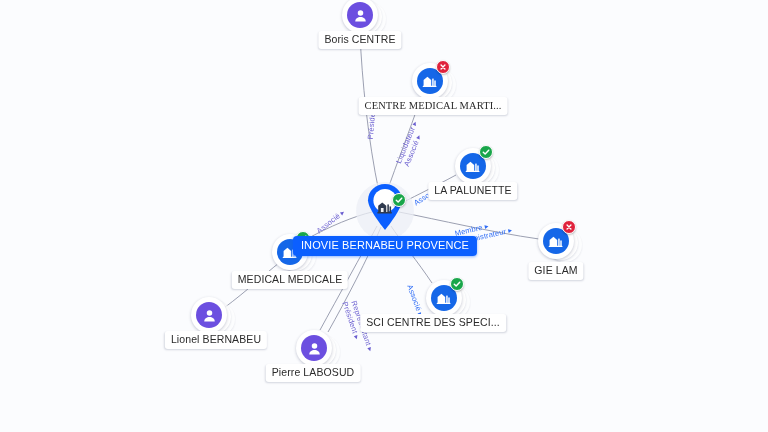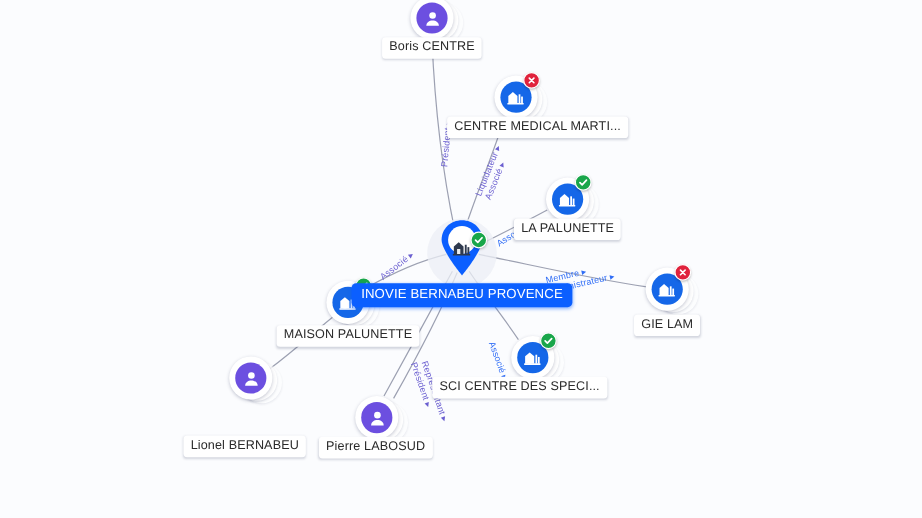--- a/index.html
+++ b/index.html
@@ -342,22 +342,22 @@
                   <circle cx="12" cy="8.4" r="3.9" fill="#ffffff"></circle>
                   <path d="M4.6 20.5c0-4.1 3.4-6.4 7.4-6.4s7.4 2.3 7.4 6.4z" fill="#ffffff"></path>
                 </svg>
               </span>
             </div>
           </div>
         </div>
       </div>
       <div class="node-label selected" style="left: 385px; top: 236px;">INOVIE BERNABEU PROVENCE</div>
       <div class="node-label" style="left: 360px; top: 31px;">Boris CENTRE</div>
-      <div class="node-label" style="left: 448px; top: 97px;">CENTRE MEDICAL MARTI...</div>
+      <div class="node-label" style="left: 433px; top: 97px; font-family: Liberation Serif, serif;">CENTRE MEDICAL MARTI...</div>
       <div class="node-label" style="left: 473px; top: 182px; text-align: center;">LA PALUNETTE</div>
       <div class="node-label" style="left: 556px; top: 262px;">GIE LAM</div>
       <div class="node-label" style="left: 433px; top: 314px;">SCI CENTRE DES SPECI...</div>
-      <div class="node-label" style="left: 290px; top: 271px;">MAISON PALUNETTE</div>
-      <div class="node-label" style="left: 204px; top: 331px; margin-top: 32px;">Lionel BERNABEU</div>
+      <div class="node-label" style="left: 290px; top: 271px;">MEDICAL MEDICALE</div>
+      <div class="node-label" style="left: 216px; top: 331px;">Lionel BERNABEU</div>
       <div class="node-label" style="left: 313px; top: 364px;">Pierre LABOSUD</div>
     </div>
 
 </div>
 
 </body></html>

